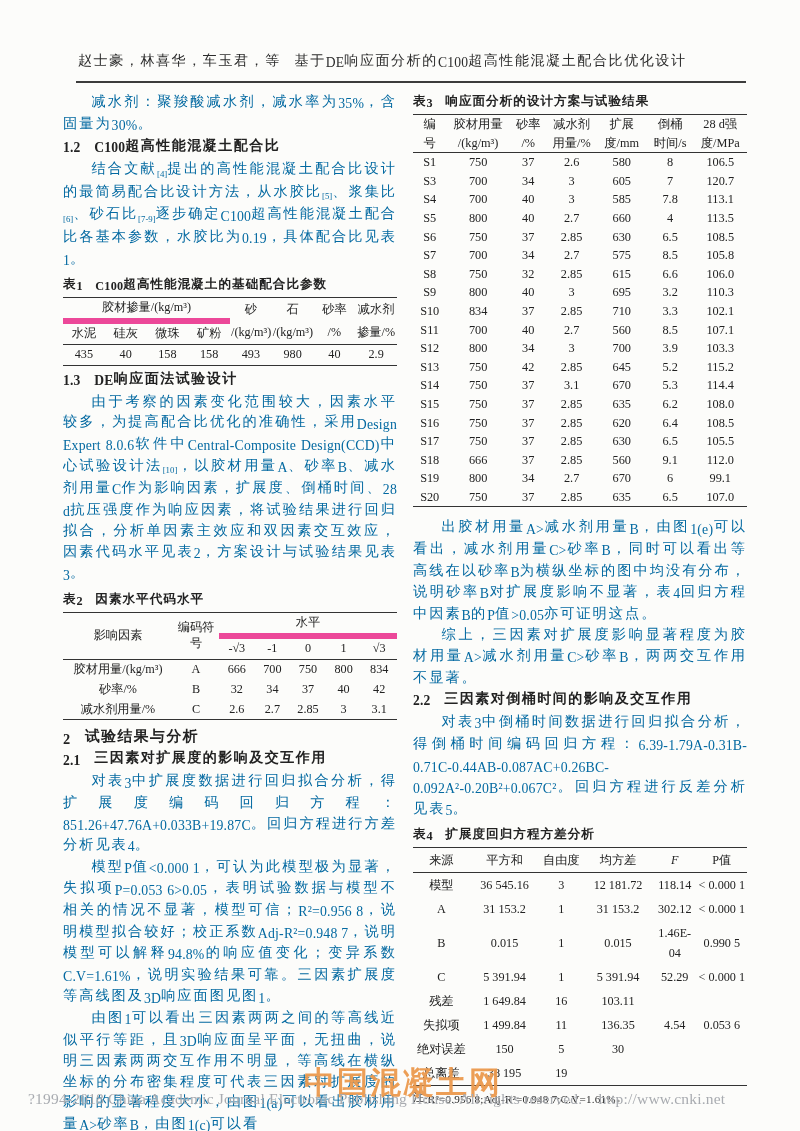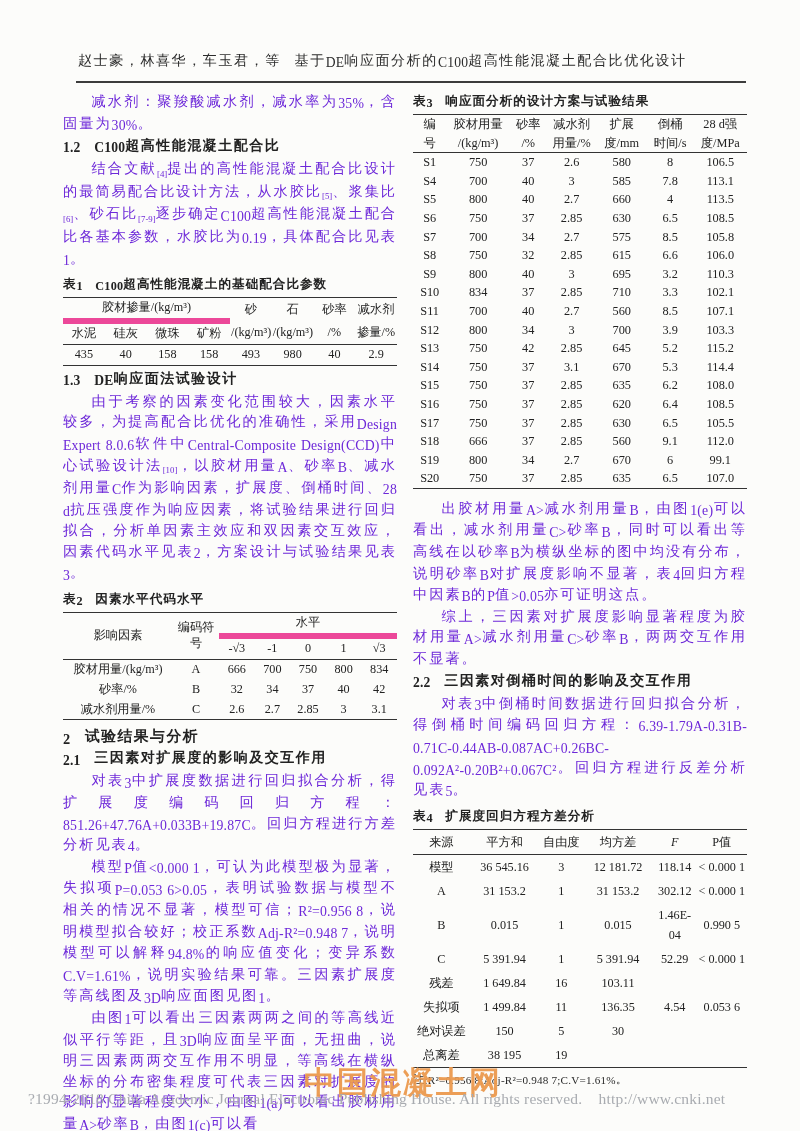--- a/index.html
+++ b/index.html
@@ -13,21 +13,21 @@
     position:absolute;left:78px;top:52px;width:670px;
     font-size:14px;letter-spacing:1.6px;color:#2b2b2b;white-space:nowrap;
   }
   .head-rule{position:absolute;left:76px;top:81px;width:670px;height:2px;background:#3c3c3c;}
   
   .columns{position:absolute;left:63px;top:91px;width:684px;display:flex;gap:16px;}
   .col{width:334px;overflow:hidden;}
   
   p.body{
     margin:0;text-indent:2em;text-align:justify;
-    font-size:14.2px;line-height:20.6px;letter-spacing:2px;color:#6d28d9;
+    font-size:14.2px;line-height:20.6px;letter-spacing:2px;color:#0369a1;
   }
   .sec{
     font-family:"Liberation Sans","DejaVu Sans",sans-serif;
     font-weight:700;font-size:14px;letter-spacing:1.5px;
     margin:3px 0 3px 0;color:#222;
   }
   .sec.lv1{font-size:14.8px;}
   
   .lat{font-family:"Liberation Serif","DejaVu Serif",serif;font-size:0.97em;position:relative;top:0.16em;letter-spacing:0.2px;}
   .ref{font-family:"Liberation Serif","DejaVu Serif",serif;font-size:0.62em;position:relative;top:0.38em;letter-spacing:0;}
@@ -201,20 +201,29 @@
             <tr>
               <td>S1</td>
               <td>750</td>
               <td>37</td>
               <td>2.6</td>
               <td>580</td>
               <td>8</td>
               <td>106.5</td>
             </tr>
             <tr>
+              <td>S3</td>
+              <td>700</td>
+              <td>34</td>
+              <td>3</td>
+              <td>605</td>
+              <td>7</td>
+              <td>120.7</td>
+            </tr>
+            <tr>
               <td>S4</td>
               <td>700</td>
               <td>40</td>
               <td>3</td>
               <td>585</td>
               <td>7.8</td>
               <td>113.1</td>
             </tr>
             <tr>
               <td>S5</td>

